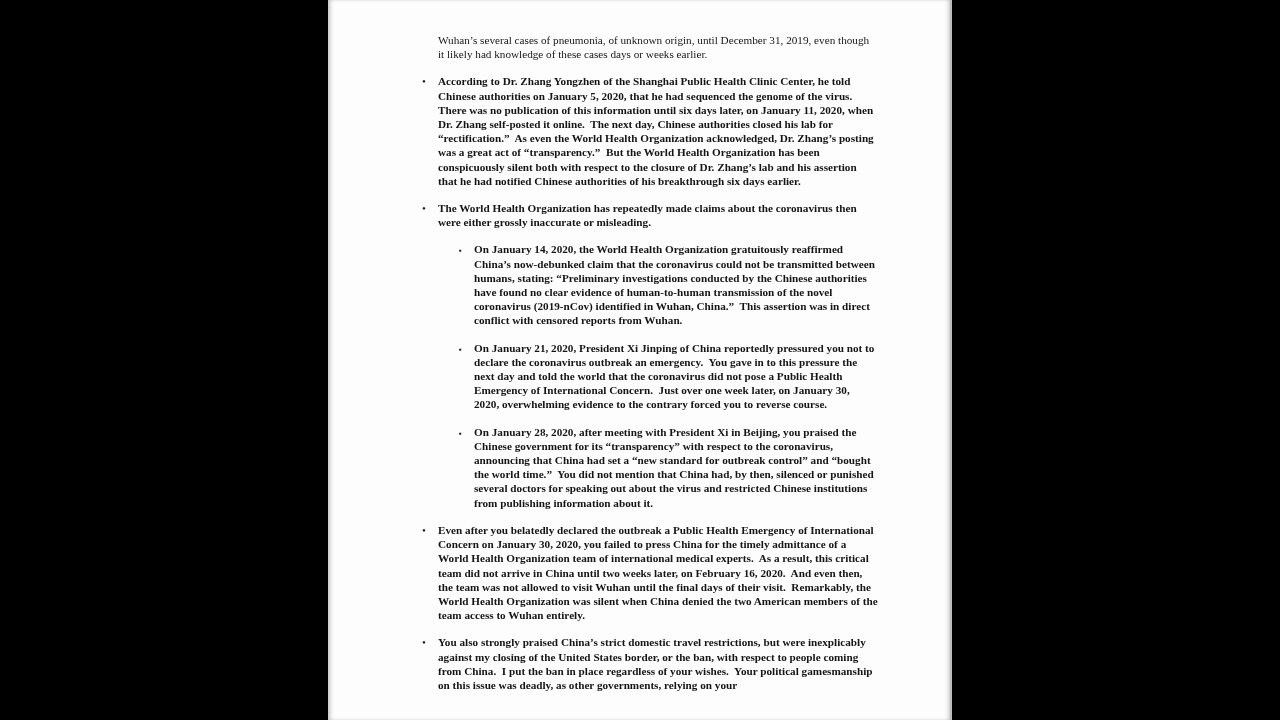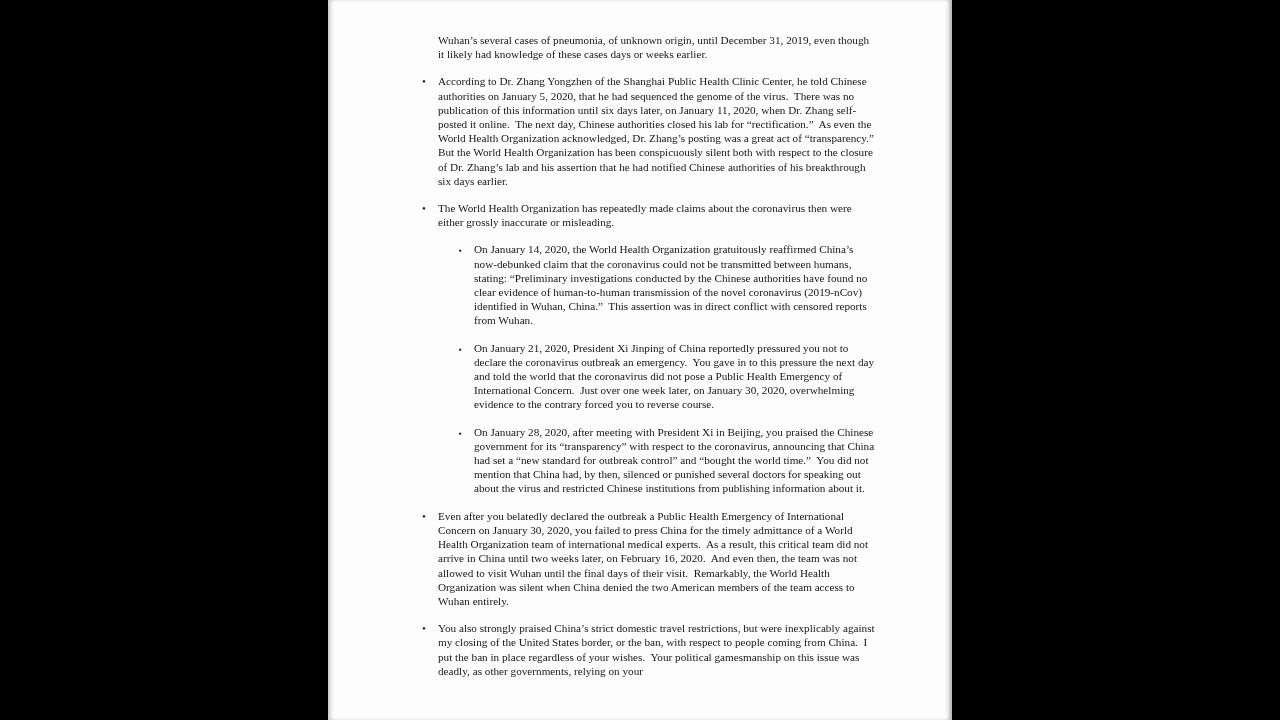--- a/index.html
+++ b/index.html
@@ -44,20 +44,21 @@
     position: relative;
     margin: 0 72px 13px 109px;
   }
   .item.l2 {
     margin-left: 145px;
     margin-right: 73px;
   }
   .item .text {
     display: block;
     white-space: pre-wrap;
+    font-weight: bold;
   }
   .marker {
     position: absolute;
     top: 0;
   }
   .marker.m1 {
     left: -16px;
     font-size: 11.2px;
   }
   .marker.m2 {

